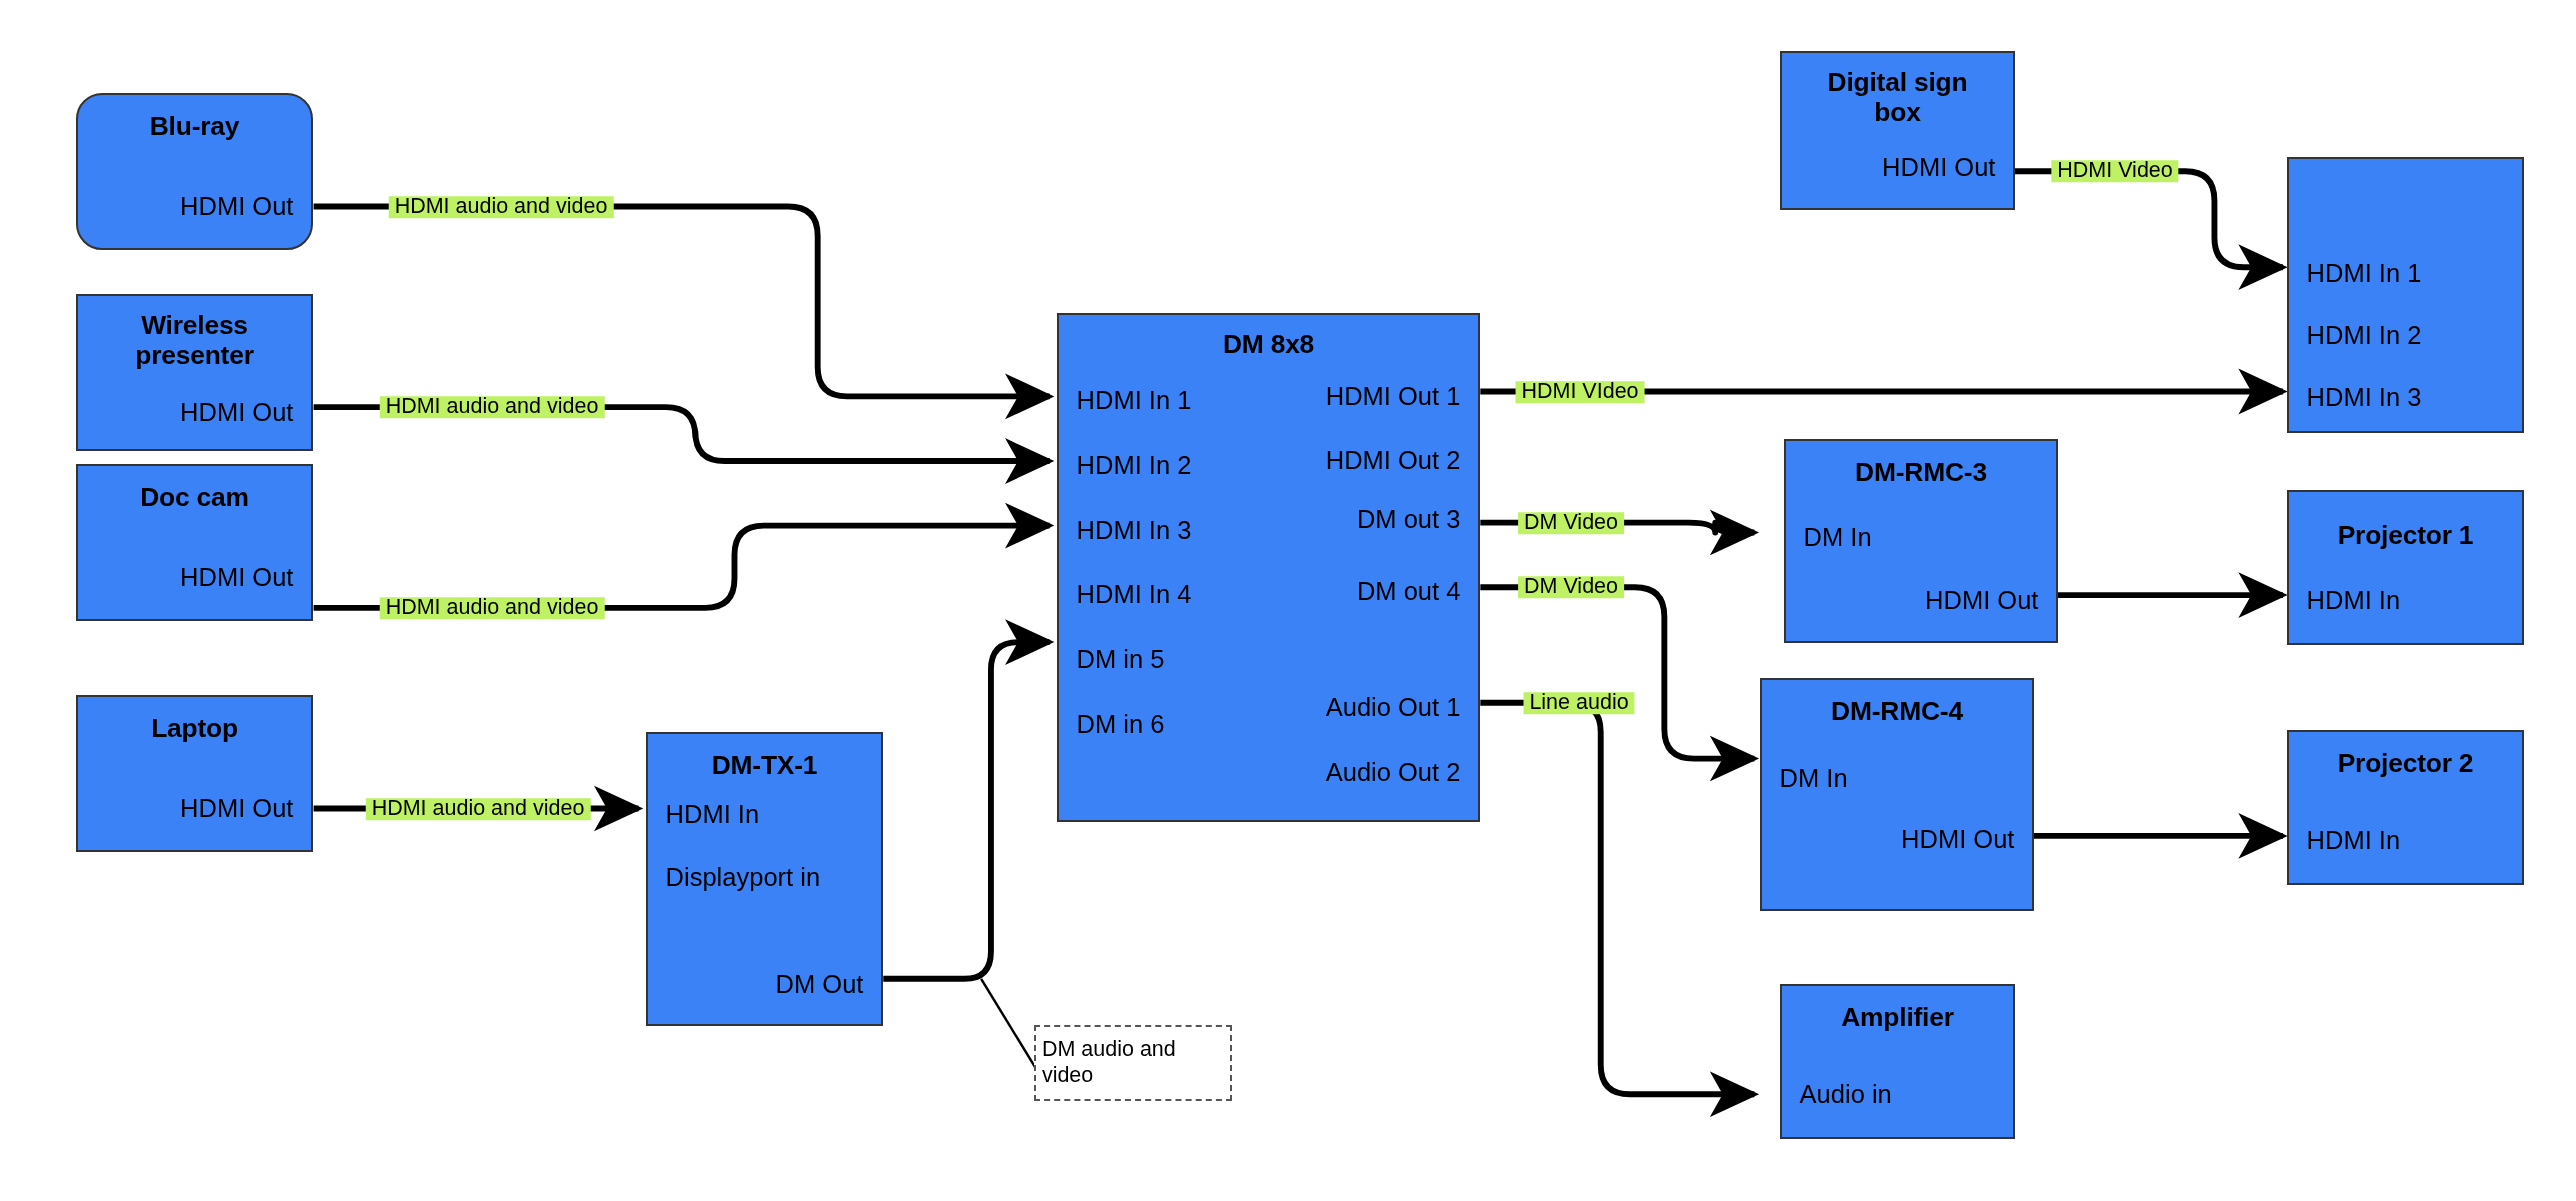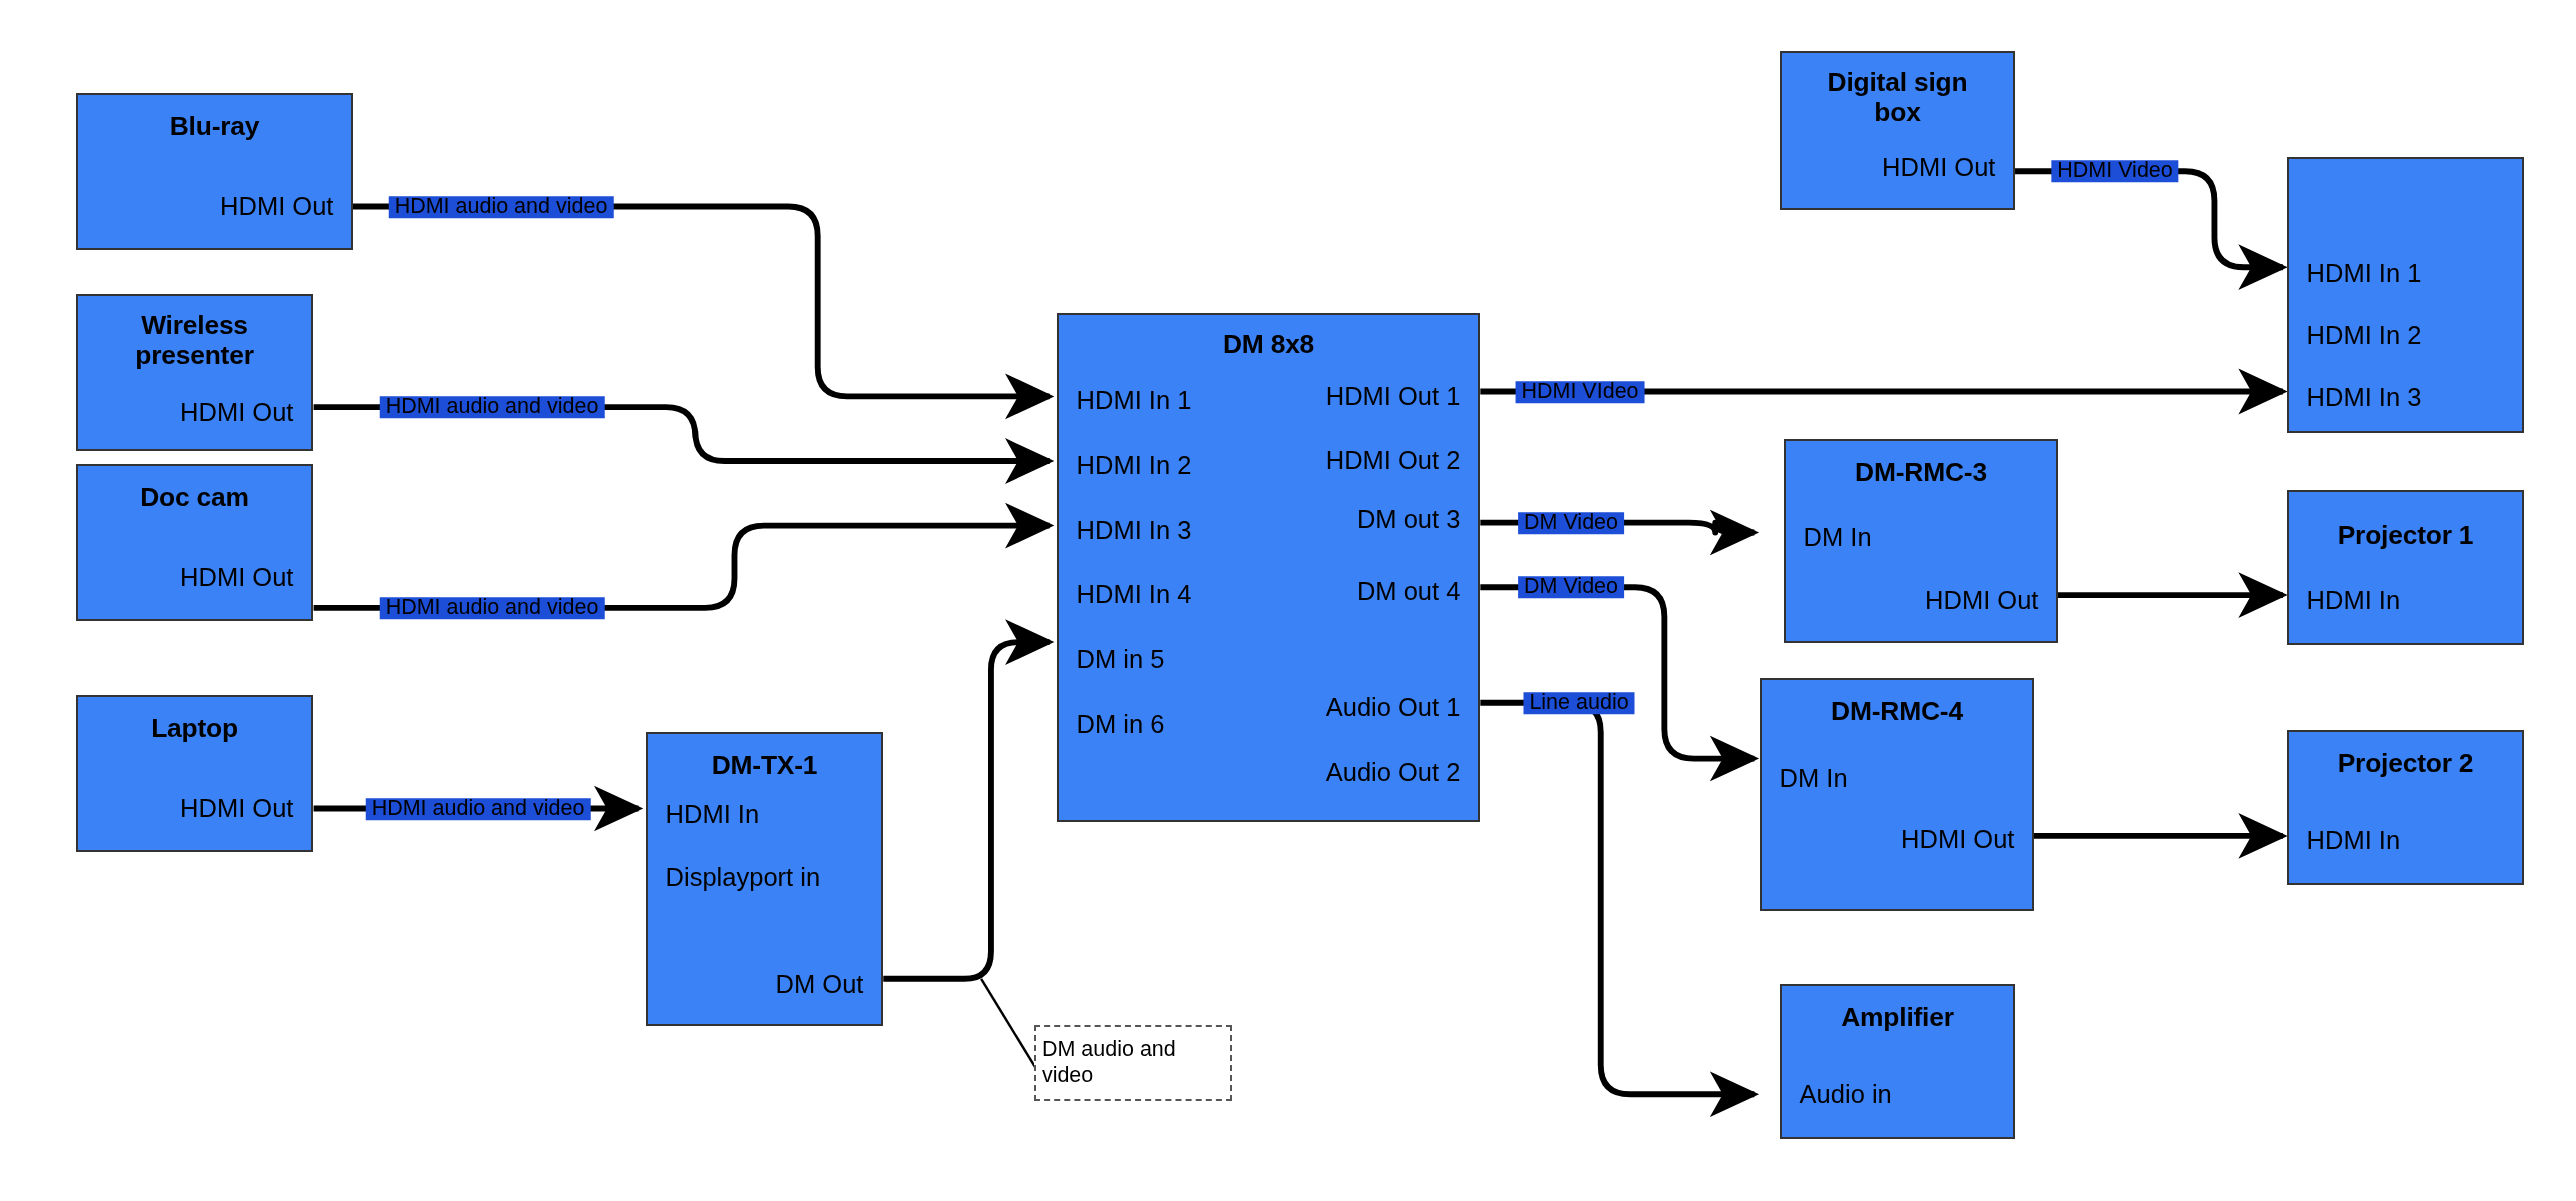--- a/index.html
+++ b/index.html
@@ -60,21 +60,21 @@
     justify-content: center;
     line-height: 1.2;
     z-index: 2;
     padding: 2px 5.9px;
   }
   .edge-label {
     position: absolute;
     font-size: 21.5px;
     color: #000000;
     white-space: nowrap;
-    background: #1d4ed8;
+    background: #bef264;
     padding: 0 5.9px;
     transform: translate(-50%, -50%);
     z-index: 3;
     line-height: 1;
   }
 </style>
 </head>
 <body>
 
 <div id="canvas">
@@ -119,21 +119,21 @@
   <div class="edge-label" style="left:501px;  top:207px;">HDMI audio and video</div>
   <div class="edge-label" style="left:492px;  top:407px;">HDMI audio and video</div>
   <div class="edge-label" style="left:492px;  top:608px;">HDMI audio and video</div>
   <div class="edge-label" style="left:478px;  top:809px;">HDMI audio and video</div>
   <div class="edge-label" style="left:1580px; top:392px;">HDMI VIdeo</div>
   <div class="edge-label" style="left:1571px; top:523px;">DM Video</div>
   <div class="edge-label" style="left:1571px; top:587px;">DM Video</div>
   <div class="edge-label" style="left:1579px; top:703px;">Line audio</div>
   <div class="edge-label" style="left:2115px; top:171px;">HDMI Video</div>
 
-  <div class="node" style="left:76px; top:93px; width:277px; height:157px;">
+  <div class="node" style="left:76px; top:93px; width:237px; height:157px;border-radius:26px;">
     <div class="title" style="margin-top:15.7px;">Blu-ray</div>
     <div class="port right" style="top:99px;">HDMI Out</div>
   </div>
 
   <div class="node" style="left:76px; top:294px; width:237px; height:157px;">
     <div class="title" style="margin-top:13.7px; white-space:pre-line;">Wireless
 presenter</div>
     <div class="port right" style="top:104px;">HDMI Out</div>
   </div>
 

